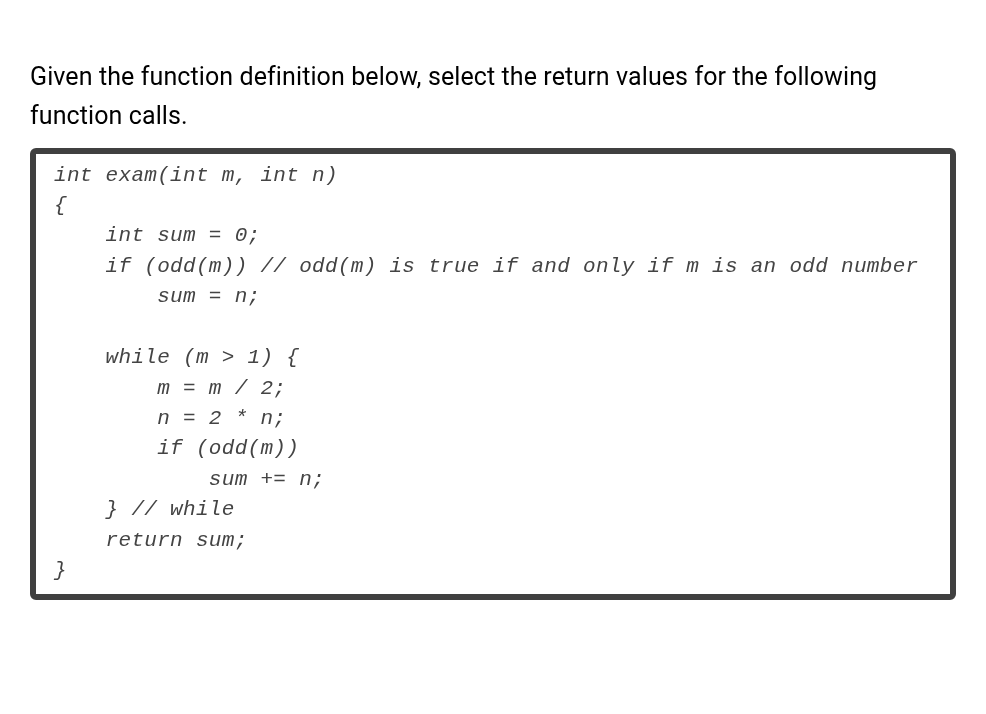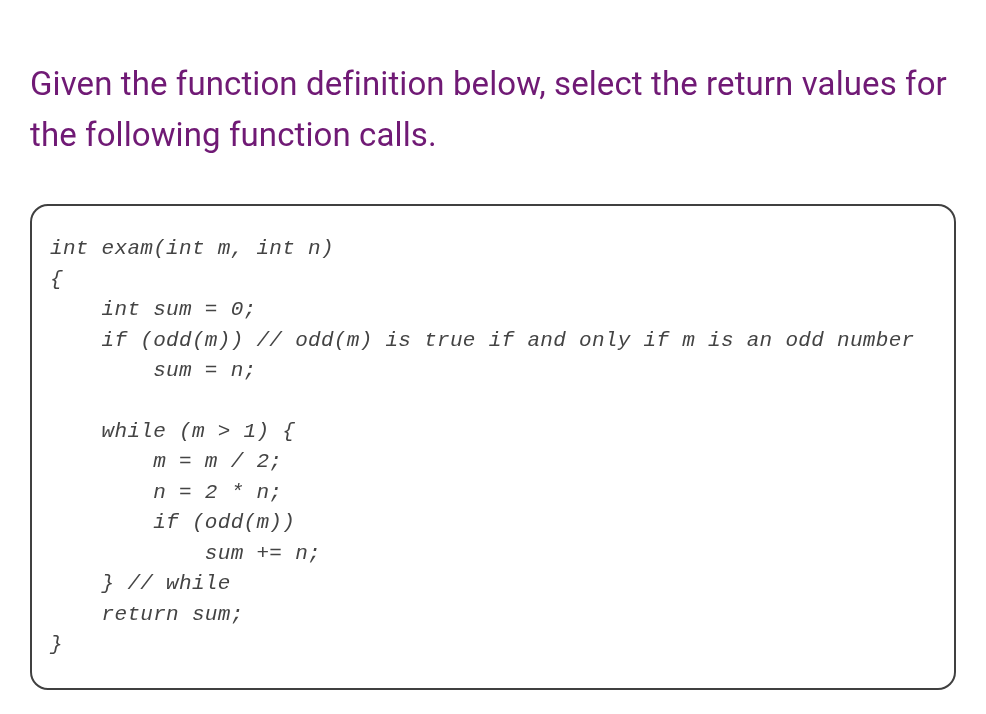--- a/index.html
+++ b/index.html
@@ -8,30 +8,30 @@
       box-sizing: border-box;
     }
     body {
       width: 986px;
       height: 714px;
       background: #ffffff;
       font-family: -apple-system, BlinkMacSystemFont, "Segoe UI", Roboto, Helvetica, Arial, sans-serif;
       padding: 58px 30px 30px 30px;
     }
     .question-text {
-      color: #701a75;
-      font-size: 33px;
+      color: #000000;
+      font-size: 25px;
       line-height: 1.55;
-      margin-bottom: 44px;
+      margin-bottom: 12px;
       letter-spacing: 0.1px;
     }
     .code-block {
-      border: 2px solid #404040;
-      border-radius: 18px;
-      padding: 28px 18px;
+      border: 6px solid #404040;
+      border-radius: 6px;
+      padding: 7px 18px;
       background: #ffffff;
       font-family: "SFMono-Regular", Consolas, "Liberation Mono", Menlo, Courier, monospace;
       font-size: 21px;
       line-height: 1.45;
       color: #444;
       white-space: pre-wrap;
       word-wrap: break-word;
       font-style: italic;
       letter-spacing: 0.3px;
     }

